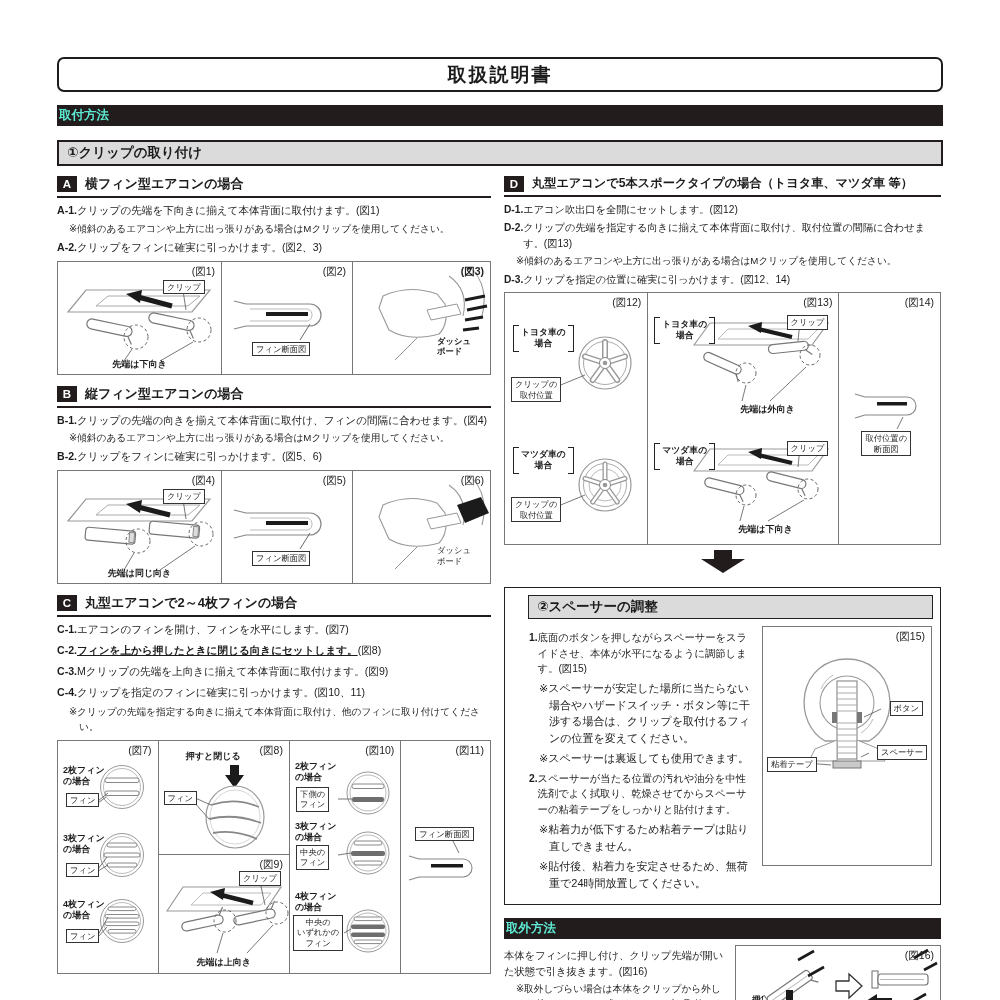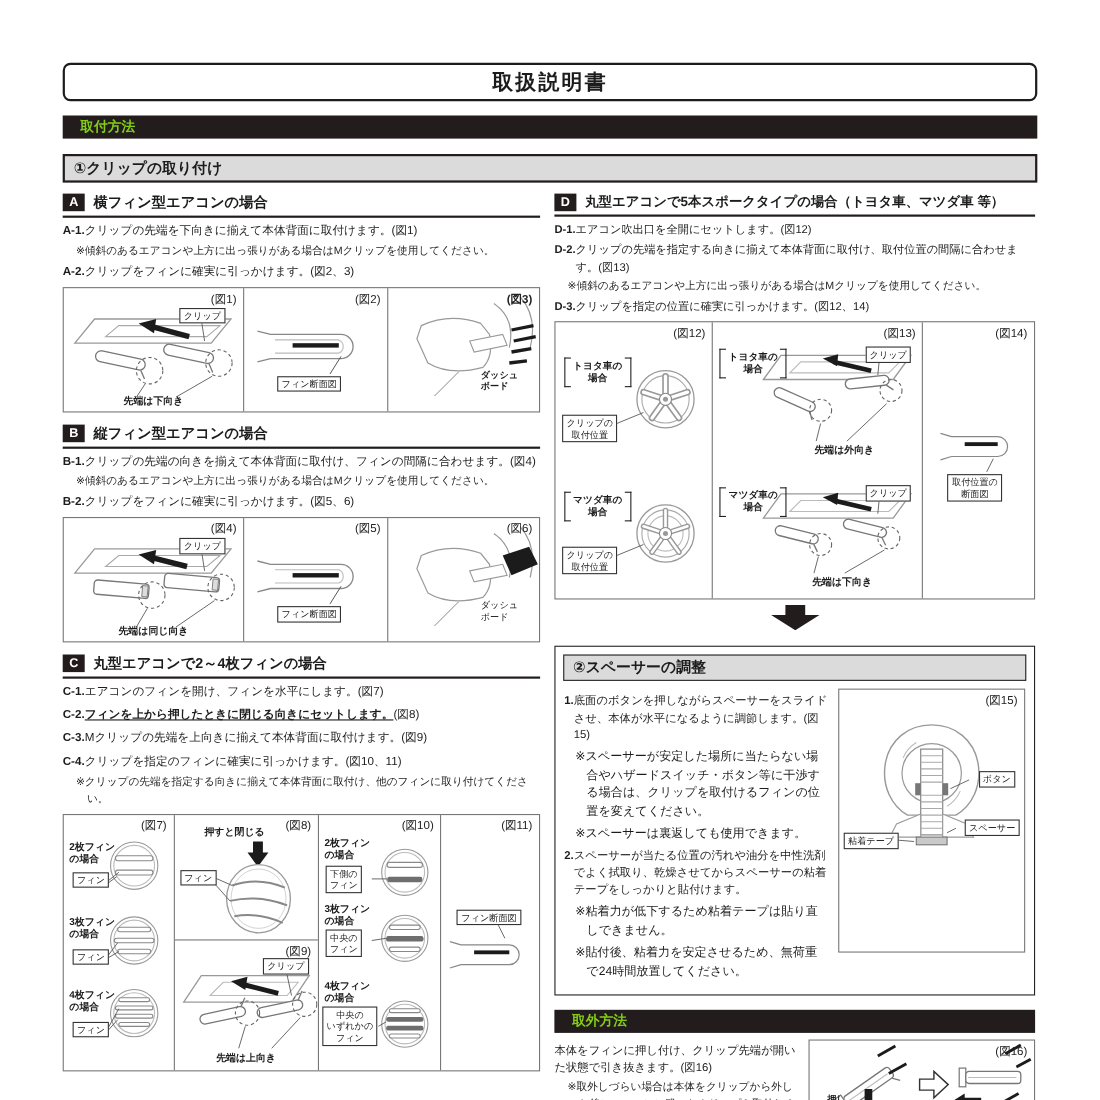--- a/index.html
+++ b/index.html
@@ -1,21 +1,21 @@
 <!DOCTYPE html>
 <html><head>
 <meta charset="utf-8">
 <style>
   html,body{margin:0;padding:0;background:#fff;}
   body{width:1000px;height:1000px;font-family:"Liberation Sans","DejaVu Sans",sans-serif;color:#1c1c1c;position:relative;}
   .page{width:886px;margin:0 auto;padding-top:57px;}
 
   
   .titlebox{border:2px solid #1c1c1c;border-radius:7px;height:31px;display:flex;align-items:center;justify-content:center;font-size:19px;font-weight:bold;letter-spacing:2px;}
-  .blackbar{margin-top:13px;background:#221c1d;color:#84cc16;font-weight:bold;font-size:12.5px;padding:3px 16px;line-height:1.2;}
+  .blackbar{margin-top:13px;background:#221c1d;color:#5eead4;font-weight:bold;font-size:12.5px;padding:3px 2px;line-height:1.2;}
   .graybar{margin-top:14px;border:2px solid #221c1d;background:#dbdbdb;font-weight:bold;font-size:13.5px;padding:3px 8px;line-height:1.2;}
 
   .cols{display:flex;gap:13px;margin-top:9px;align-items:flex-start;}
   .colL{width:434px;flex:none;}
   .colR{width:437px;flex:none;}
 
   
   .sechdr{display:flex;align-items:center;gap:8px;border-bottom:2px solid #221c1d;padding-bottom:3px;margin-bottom:5px;}
   .ltr{width:20px;height:16px;background:#221c1d;color:#fff;font-weight:bold;font-size:11.5px;display:flex;align-items:center;justify-content:center;flex:none;}
   .sechdr .t{font-weight:bold;font-size:13px;white-space:nowrap;}
@@ -42,21 +42,21 @@
   .bracket{position:absolute;font-size:8.8px;font-weight:bold;line-height:1.3;text-align:center;padding:2px 8px;white-space:pre-line;z-index:3;}
   .bracket::before,.bracket::after{content:"";position:absolute;top:0;bottom:0;width:5px;border:1.4px solid #222;}
   .bracket::before{left:0;border-right:none;}
   .bracket::after{right:0;border-left:none;}
   svg.draw{position:absolute;left:0;top:0;z-index:1;}
 
   
   .bigarrow{display:flex;justify-content:center;margin:5px 0;}
 
   
-  .spacerbox{border:1.5px solid #222;margin-top:14px;box-sizing:border-box;}
+  .spacerbox{border:1.5px solid #222;margin-top:14px;box-sizing:border-box;padding-left:16px;}
   .spacerhdr{margin:7px;border:1.5px solid #222;background:#dbdbdb;font-weight:bold;font-size:13.5px;padding:3px 8px;line-height:1.2;}
   .spacerbody{display:flex;gap:8px;padding:0 8px 9px 8px;}
   .spacertext{flex:1;min-width:0;}
   .spacertext .step{font-size:10.3px;margin:4px 0;}
   .spacertext .note{font-size:11px;margin:4px 0 4px 10px;}
   .fig15{position:relative;width:170px;height:240px;border:1px solid #777;flex:none;box-sizing:border-box;}
 
   
   .rmbody{display:flex;gap:8px;margin-top:6px;}
   .rmtext{flex:1;min-width:0;}

